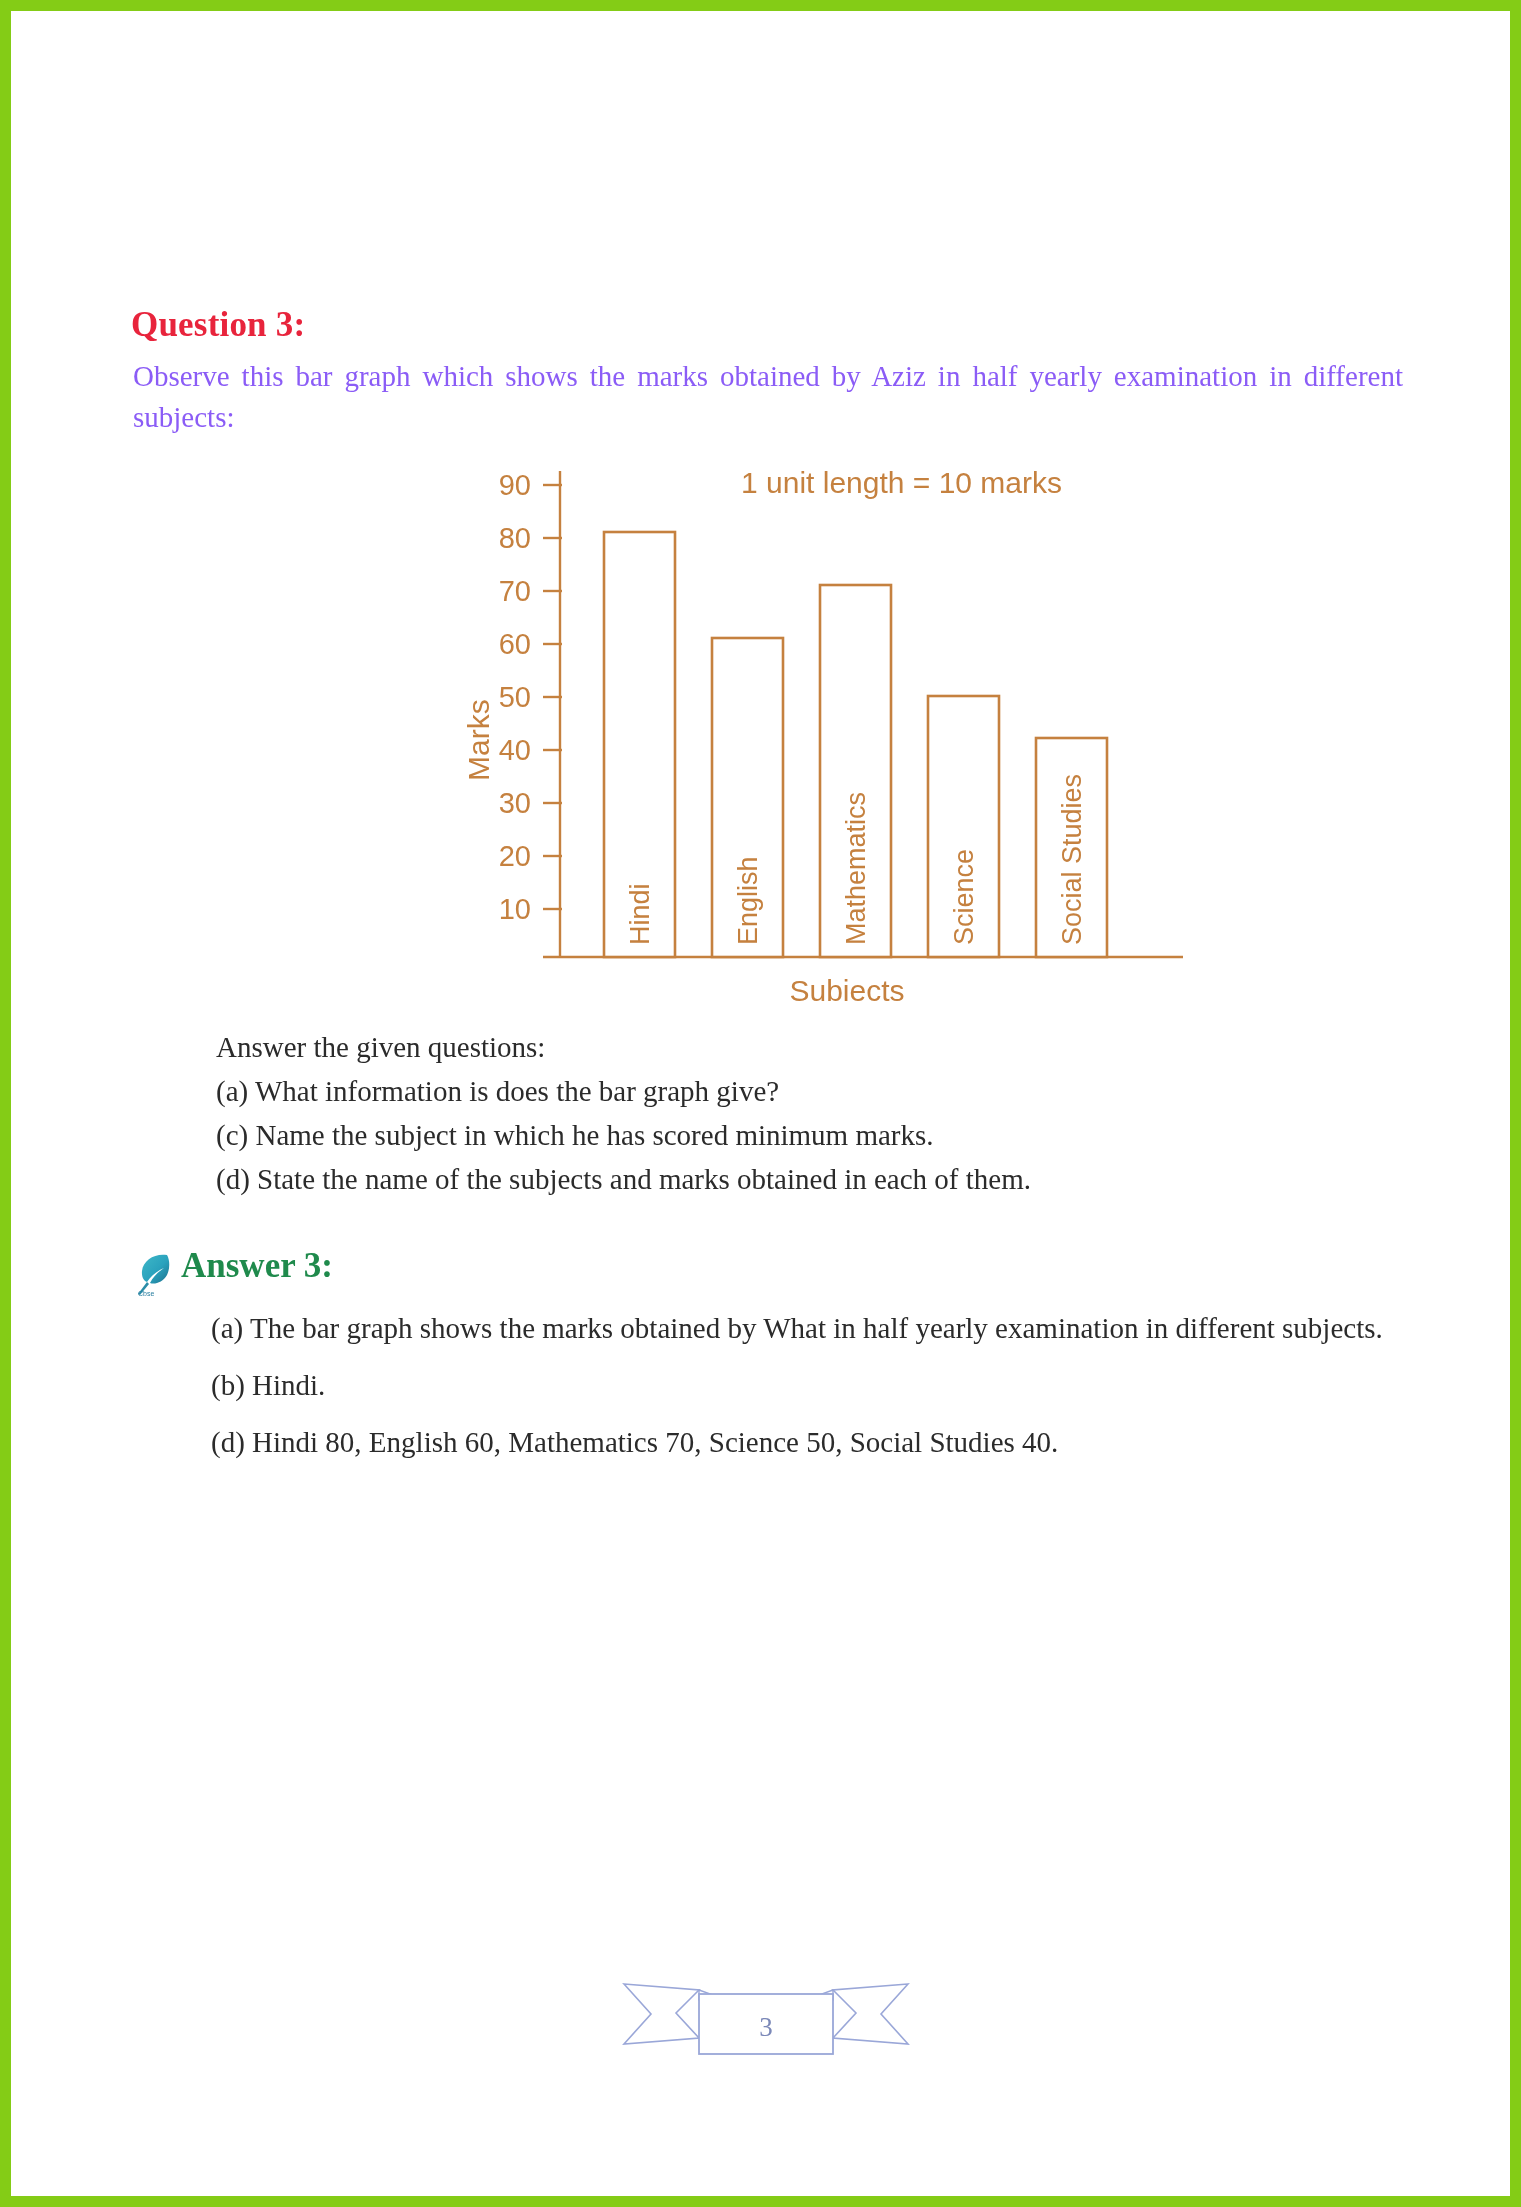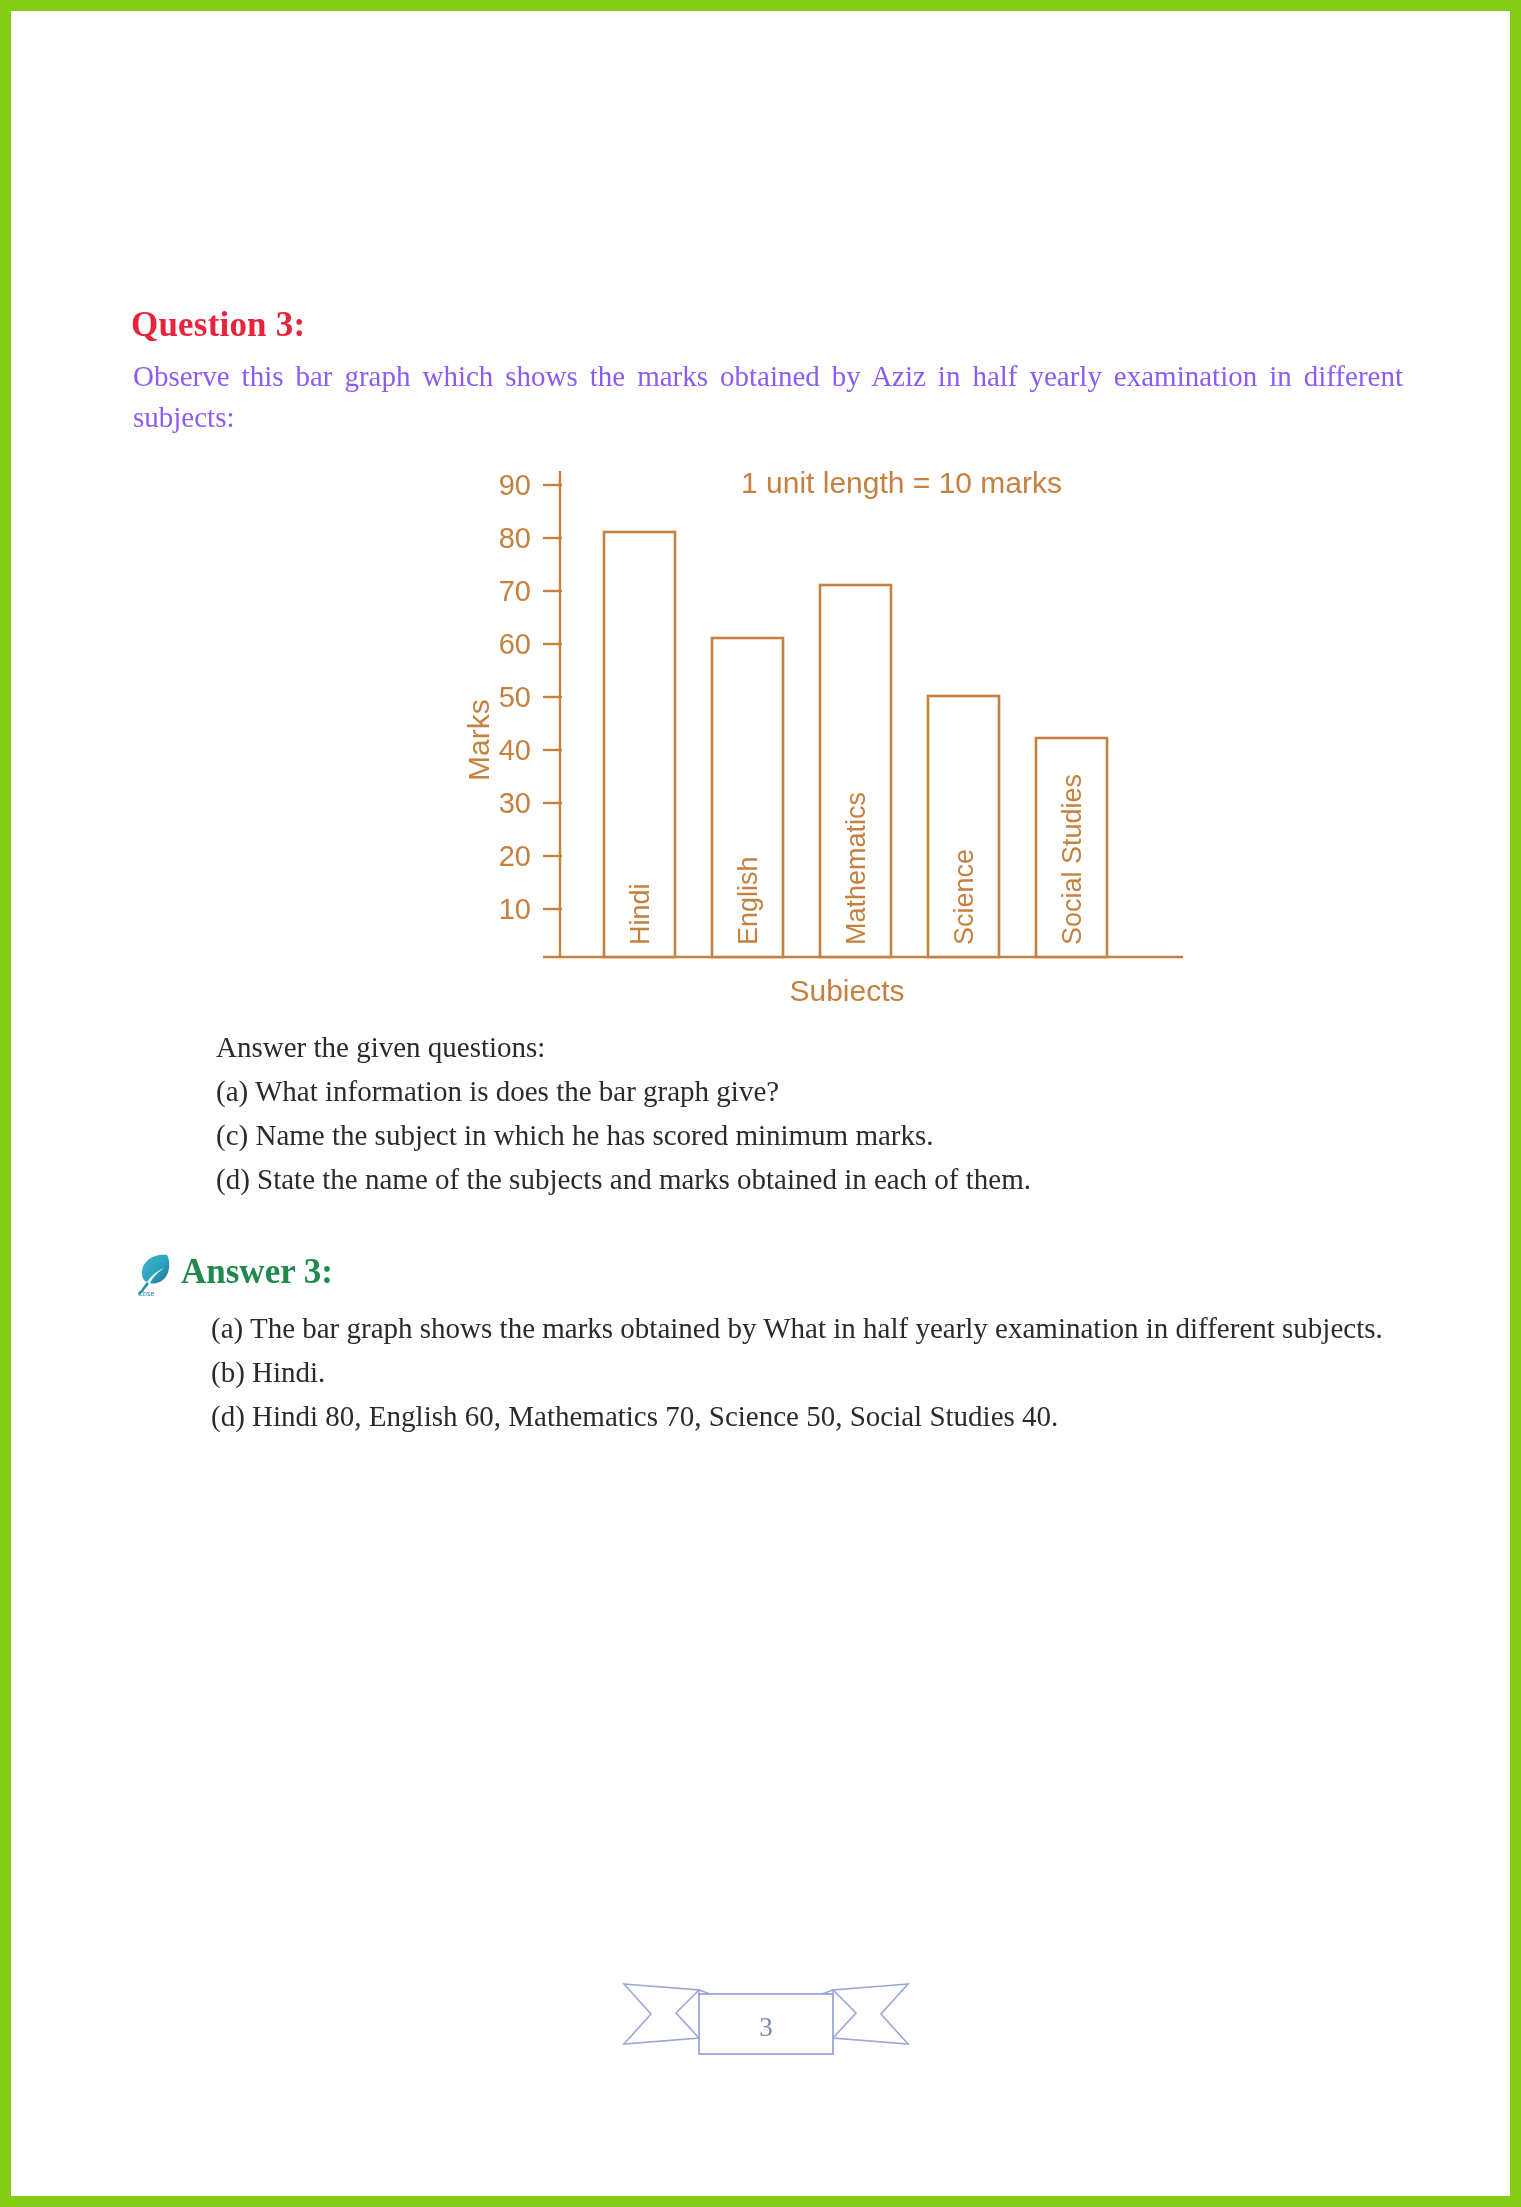--- a/index.html
+++ b/index.html
@@ -72,21 +72,21 @@
     line-height: 1.52;
   }
   .subq-block .line { white-space: nowrap; }
 
   
   .a-heading-row {
     position: absolute;
     left: 122px;
     top: 1240px;
     display: flex;
-    align-items: center;
+    align-items: flex-start;
     gap: 6px;
   }
   .quill-icon { width: 42px; height: 46px; display: block; }
   .a-heading {
     font-family: "Liberation Serif", serif;
     font-weight: bold;
     font-size: 35px;
     color: #1f8a4c;
     line-height: 1;
     position: relative;
@@ -95,21 +95,21 @@
   .a-body {
     position: absolute;
     left: 200px;
     top: 1295px;
     width: 1190px;
     font-family: "Liberation Serif", serif;
     font-size: 29px;
     color: #2b2b2b;
     line-height: 1.52;
   }
-  .a-body .line { white-space: nowrap; }
+  .a-body .line { white-space: nowrap; margin-top: 13px; }
   .a-body .wrapline { white-space: normal; }
 
   
   .ribbon {
     position: absolute;
     left: 610px;
     top: 1955px;
     width: 290px;
     height: 110px;
   }

